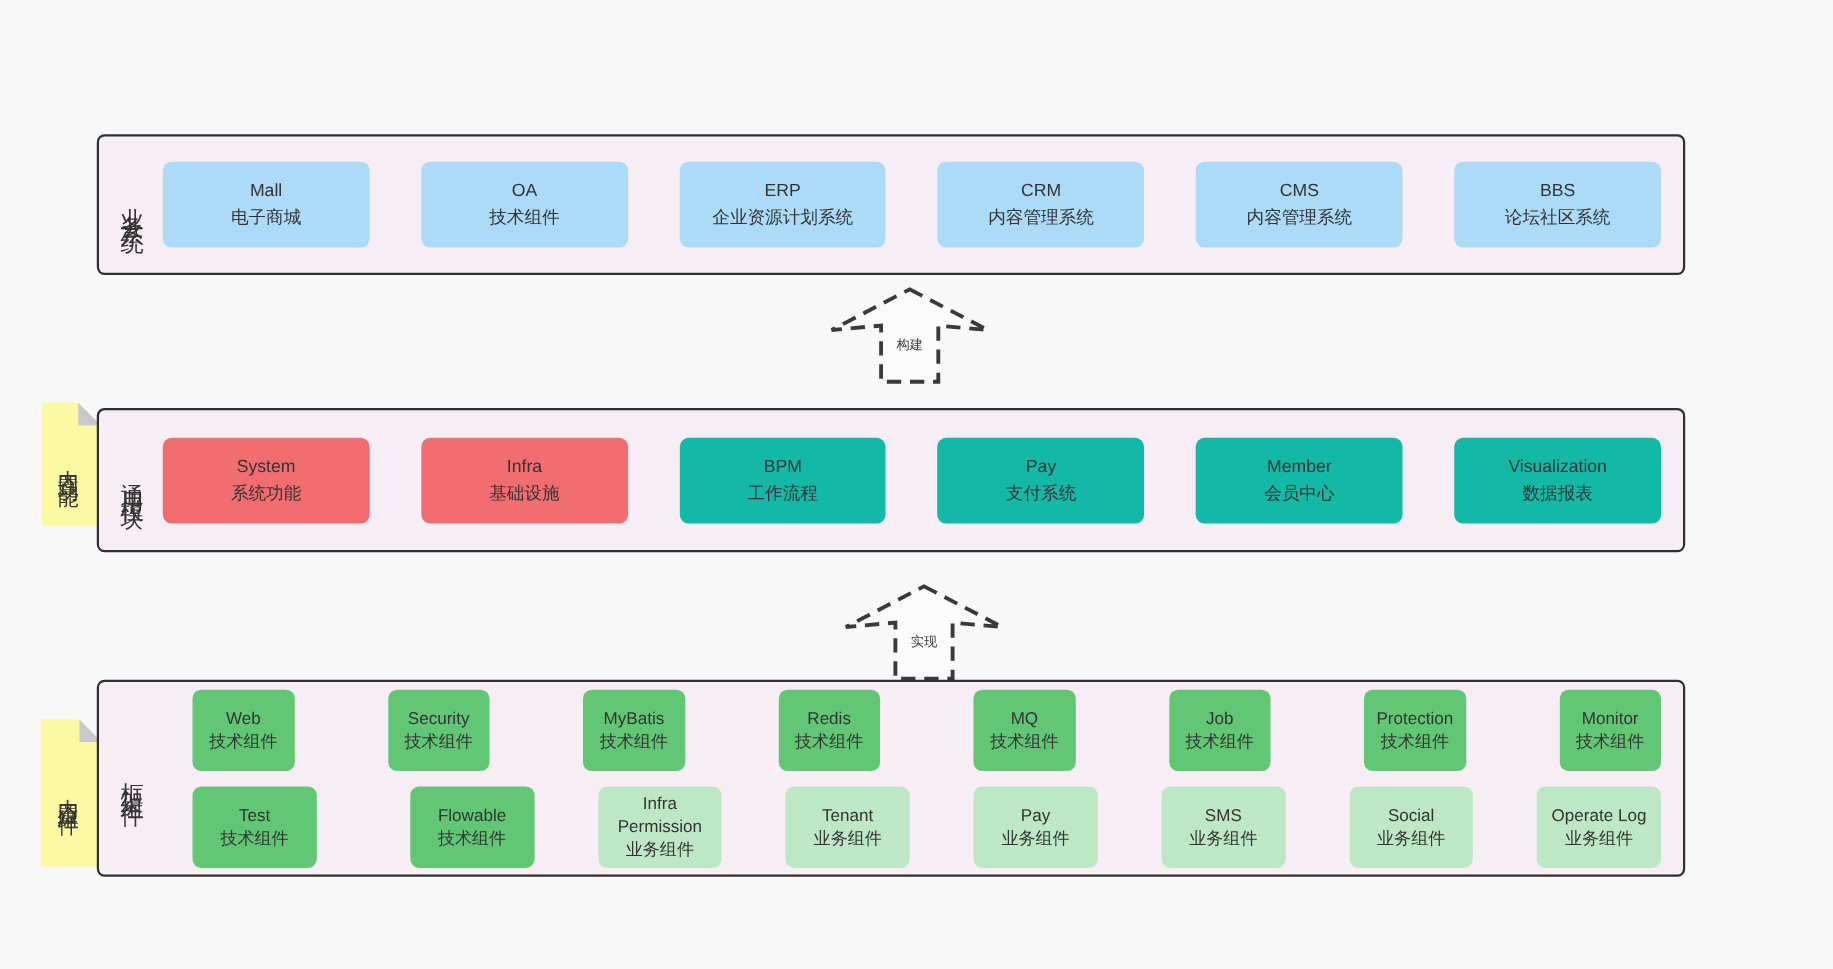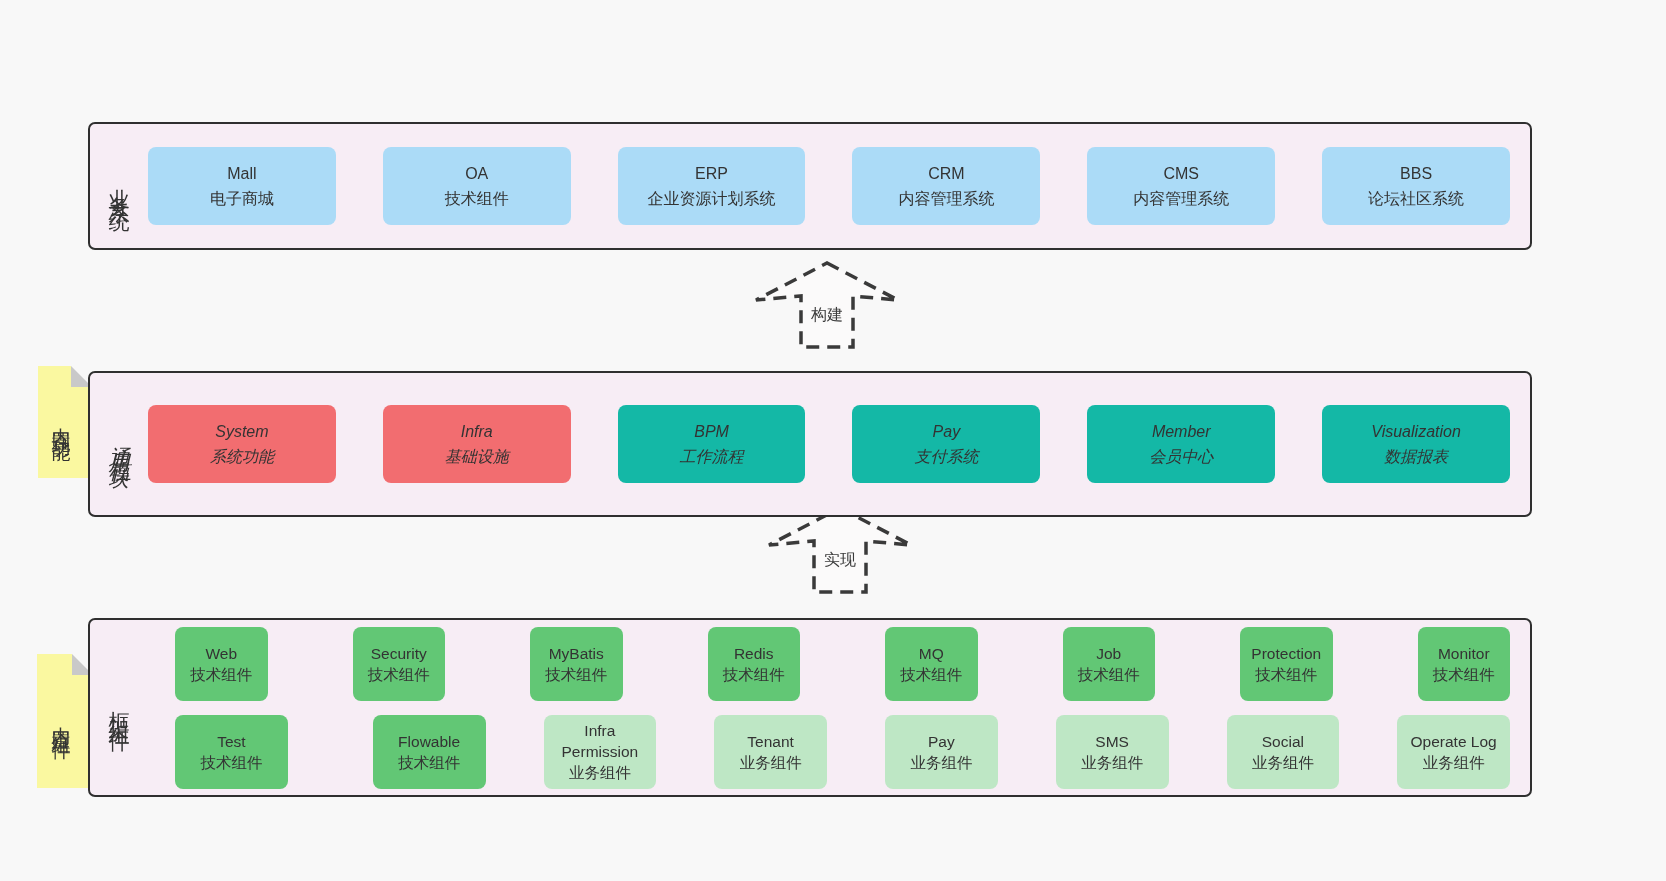--- a/index.html
+++ b/index.html
@@ -95,21 +95,21 @@
 
   
   .arrow { position:absolute; width:150px; height:90px; z-index:0; }
   .arrow svg { position:absolute; inset:0; }
   .arrow-label {
     position:absolute;
     left:50%; top:44px;
     transform:translateX(-50%);
     background:#fbfafa;
     padding:1px 3px;
-    font-size:16px;
+    font-size:12px;
     color:#3a3a3a;
     white-space:nowrap;
   }
 </style>
 </head>
 <body>
 
 <div class="section" style="top:122px;height:128px;">
   <div class="sec-label">
     <div class="v-text">业务系统</div>
@@ -147,21 +147,21 @@
     <polygon points="75,3 146,40 101,36 101,87 49,87 49,36 4,40" fill="#fbfafa" stroke="#3a3a3a" stroke-width="3.5" stroke-dasharray="13 8"></polygon>
   </svg>
   <div class="arrow-label">构建</div>
 </div>
 
 <div class="sticky" style="left:38px;top:366px;width:54px;height:112px;">
   <div class="sticky-fold"></div>
   <div class="v-text">内置功能</div>
 </div>
 
-<div class="section" style="top:371px;height:146px;font-style:italic;">
+<div class="section" style="top:371px;height:131px;">
   <div class="sec-label">
     <div class="v-text">通用模块</div>
   </div>
   <div class="sec-content cols-6">
     <div class="box c-red tall">
       <div class="box-name">System</div>
       <div class="box-desc">系统功能</div>
     </div>
     <div class="box c-red tall">
       <div class="box-name">Infra</div>
@@ -179,21 +179,21 @@
       <div class="box-name">Member</div>
       <div class="box-desc">会员中心</div>
     </div>
     <div class="box c-pink tall">
       <div class="box-name">Visualization</div>
       <div class="box-desc">数据报表</div>
     </div>
   </div>
 </div>
 
-<div class="arrow" style="left:765px;top:505px;">
+<div class="arrow" style="left:765px;top:530px;">
   <svg width="150" height="90" viewBox="0 0 150 90">
     <polygon points="75,3 146,40 101,36 101,87 49,87 49,36 4,40" fill="#fbfafa" stroke="#3a3a3a" stroke-width="3.5" stroke-dasharray="13 8"></polygon>
   </svg>
   <div class="arrow-label">实现</div>
 </div>
 
 <div class="sticky" style="left:37px;top:654px;width:56px;height:134px;">
   <div class="sticky-fold"></div>
   <div class="v-text">内置组件</div>
 </div>

